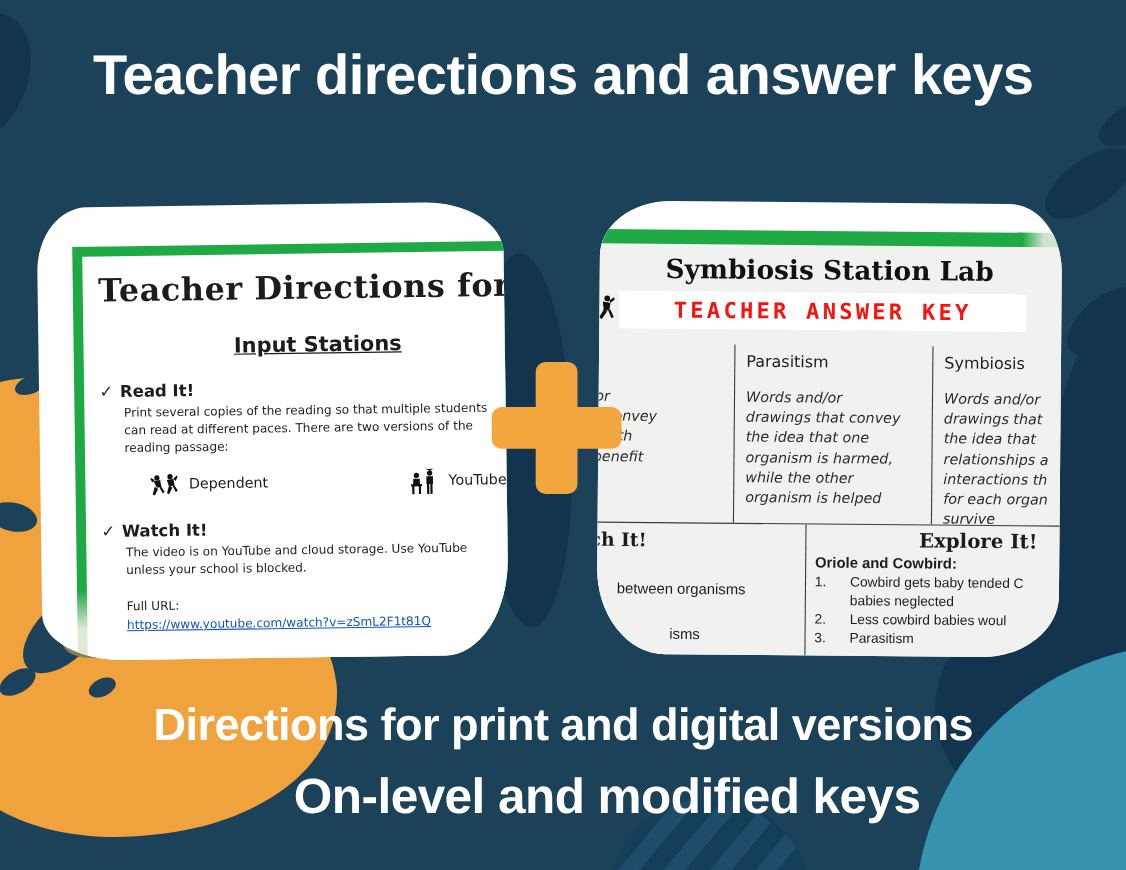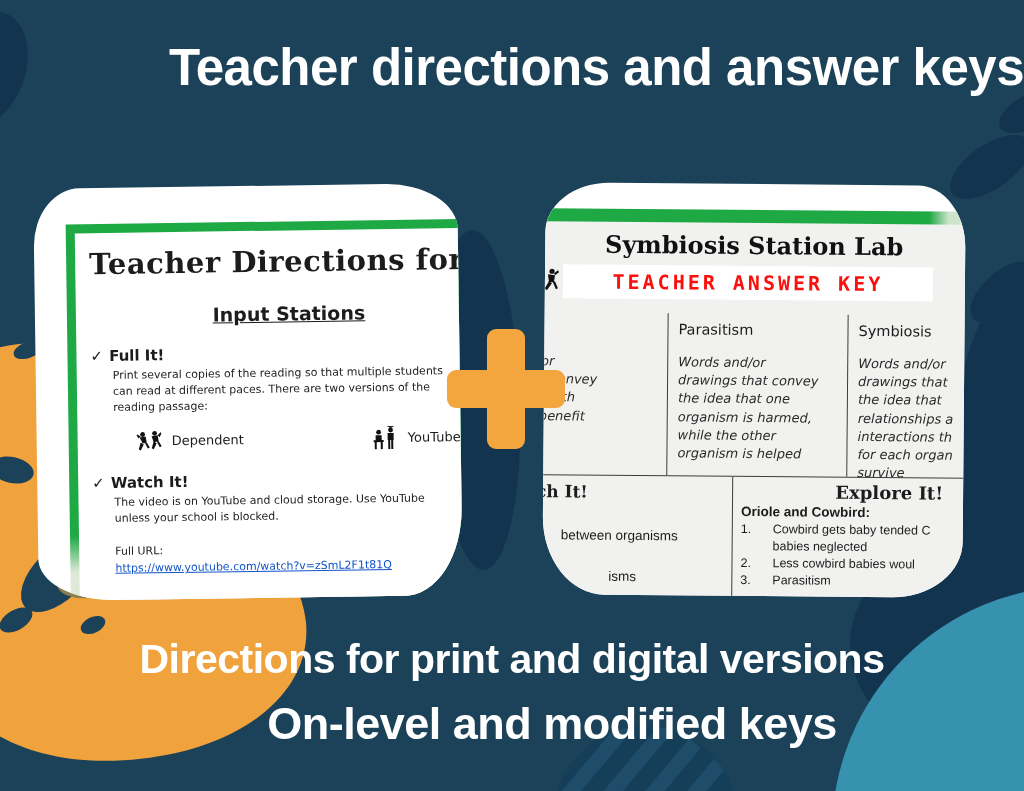--- a/index.html
+++ b/index.html
@@ -4,21 +4,21 @@
 <style>
   html,body{margin:0;padding:0;background:#0c2233;}
   .stage{
     position:relative;width:1024px;height:791px;overflow:hidden;
     background:#1B4258;font-family:"Liberation Sans",sans-serif;
   }
   .bg-layer{position:absolute;inset:0;z-index:0;}
 
   
   .main-title{
-    position:absolute;top:38px;left:0;width:100%;text-align:right;z-index:1;
+    position:absolute;top:38px;left:0;width:100%;text-align:center;z-index:1;
     color:#ffffff;font-size:51px;font-weight:800;letter-spacing:-0.5px;
   }
   .footer-text{
     position:absolute;left:0;width:100%;text-align:center;z-index:1;
     color:#ffffff;font-weight:800;letter-spacing:-0.5px;
   }
   .footer-line1{top:636px;font-size:41px;}
   .footer-line2{top:698px;font-size:45px;margin-left:40px;}
 
   
@@ -201,21 +201,21 @@
   <div class="main-title">Teacher directions and answer keys</div>
 
   <div class="card card-left">
     <div class="doc-left-frame">
       <div class="doc-left-inner">
         <div class="ld-title">Teacher Directions for Sym</div>
         <div class="ld-section">Input Stations</div>
 
         <div class="ld-item">
           <div class="ld-item-head">
-            <span class="ld-check">✓</span><strong>Full It!</strong>
+            <span class="ld-check">✓</span><strong>Read It!</strong>
           </div>
           <div class="ld-item-body">Print several copies of the reading so that multiple students
 can read at different paces. There are two versions of the
 reading passage:</div>
         </div>
 
         <div class="ld-icon-row">
           <span class="ld-icon-group">
             <svg class="icon-svg" width="26" height="22" viewBox="0 0 26 22" fill="#111">
               <circle cx="7" cy="4" r="2.4"></circle>

